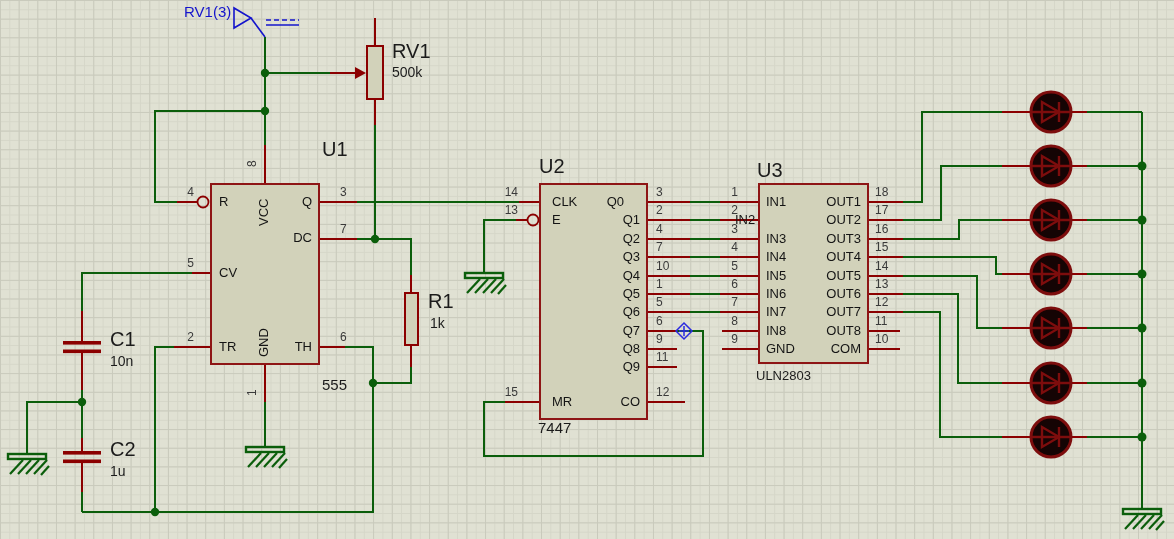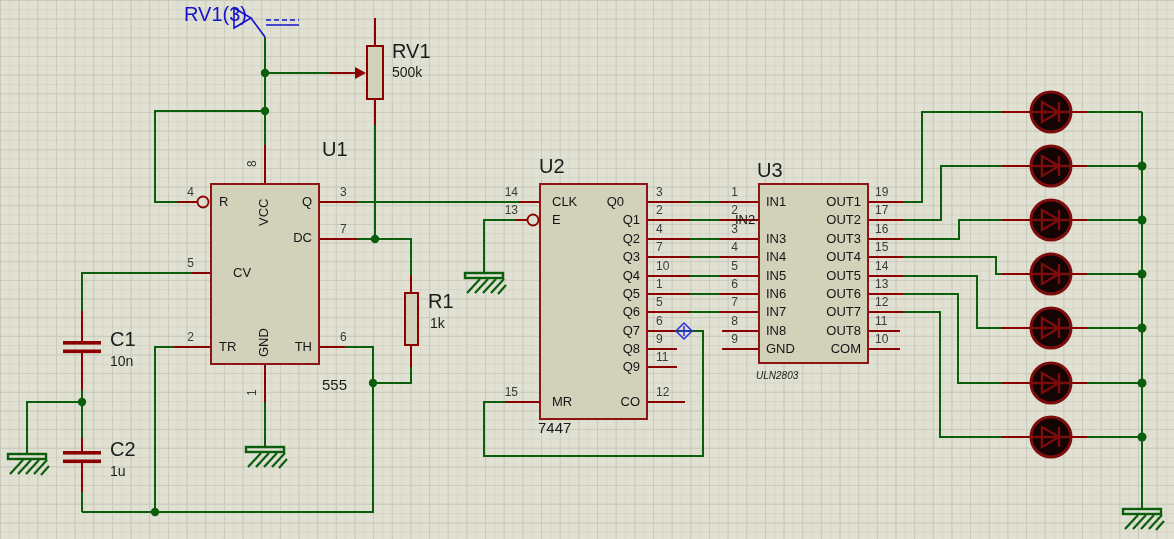--- a/index.html
+++ b/index.html
@@ -15,24 +15,24 @@
     font-family:"Liberation Sans","DejaVu Sans",sans-serif;
   }
   #wires{position:absolute;left:0;top:0;}
   .chip{position:absolute;background:#d2d2ba;border:2px solid #8e1515;box-sizing:border-box;}
   .comp{position:absolute;background:#d2d2ba;border:2px solid #8b0000;box-sizing:border-box;}
   .lbl{position:absolute;font-size:13px;color:#141414;white-space:nowrap;line-height:15px;}
   .num{position:absolute;font-size:12px;color:#3a3a3a;white-space:nowrap;line-height:13px;}
   .ref{position:absolute;font-size:20px;color:#1b1b1b;white-space:nowrap;line-height:21px;}
   .val{position:absolute;font-size:14px;color:#1b1b1b;white-space:nowrap;line-height:15px;}
   .sm{font-size:15px;}
-  .xs{font-size:10px;font-style:italic;}
+  .xs{font-size:13px;}
   .r{text-align:right;}
   .rot{transform:rotate(-90deg);transform-origin:0 0;}
-  .blue{color:#1414cc;font-size:20px;}
+  .blue{color:#1414cc;font-size:15px;}
 </style>
 </head>
 <body>
 
 <div id="stage">
 
 <svg id="wires" width="1174" height="539" viewBox="0 0 1174 539">
   <defs>
     <g id="gnd">
       <rect x="-19" y="0" width="38" height="5" fill="none" stroke="#0b5e0b" stroke-width="2.4"></rect>
@@ -262,21 +262,21 @@
 <span class="val" style="left:392px;top:65px">500k</span>
 <span class="ref" style="left:428px;top:291px">R1</span>
 <span class="val" style="left:430px;top:316px">1k</span>
 <span class="ref" style="left:110px;top:329px">C1</span>
 <span class="val" style="left:110px;top:354px">10n</span>
 <span class="ref" style="left:110px;top:439px">C2</span>
 <span class="val" style="left:110px;top:464px">1u</span>
 <span class="blue" style="position:absolute;left:184px;top:3px">RV1(3)</span>
 
 <span class="lbl" style="left:219px;top:194px">R</span>
-<span class="lbl" style="left:233px;top:265px">CV</span>
+<span class="lbl" style="left:219px;top:265px">CV</span>
 <span class="lbl" style="left:219px;top:339px">TR</span>
 <span class="lbl r" style="left:272px;top:194px;width:40px">Q</span>
 <span class="lbl r" style="left:272px;top:230px;width:40px">DC</span>
 <span class="lbl r" style="left:272px;top:339px;width:40px">TH</span>
 <span class="lbl rot" style="left:256px;top:226px">VCC</span>
 <span class="lbl rot" style="left:256px;top:357px">GND</span>
 
 <span class="num r" style="left:166px;top:186px;width:28px">4</span>
 <span class="num r" style="left:166px;top:257px;width:28px">5</span>
 <span class="num r" style="left:166px;top:331px;width:28px">2</span>
@@ -335,21 +335,21 @@
 <span class="num r" style="left:710px;top:333px;width:28px">9</span>
 <span class="lbl r" style="left:791px;top:194px;width:70px">OUT1</span>
 <span class="lbl r" style="left:791px;top:212px;width:70px">OUT2</span>
 <span class="lbl r" style="left:791px;top:231px;width:70px">OUT3</span>
 <span class="lbl r" style="left:791px;top:249px;width:70px">OUT4</span>
 <span class="lbl r" style="left:791px;top:268px;width:70px">OUT5</span>
 <span class="lbl r" style="left:791px;top:286px;width:70px">OUT6</span>
 <span class="lbl r" style="left:791px;top:304px;width:70px">OUT7</span>
 <span class="lbl r" style="left:791px;top:323px;width:70px">OUT8</span>
 <span class="lbl r" style="left:791px;top:341px;width:70px">COM</span>
-<span class="num" style="left:875px;top:186px">19</span>
+<span class="num" style="left:875px;top:186px">18</span>
 <span class="num" style="left:875px;top:204px">17</span>
 <span class="num" style="left:875px;top:223px">16</span>
 <span class="num" style="left:875px;top:241px">15</span>
 <span class="num" style="left:875px;top:260px">14</span>
 <span class="num" style="left:875px;top:278px">13</span>
 <span class="num" style="left:875px;top:296px">12</span>
 <span class="num" style="left:875px;top:315px">11</span>
 <span class="num" style="left:875px;top:333px">10</span>
 
 </div>

